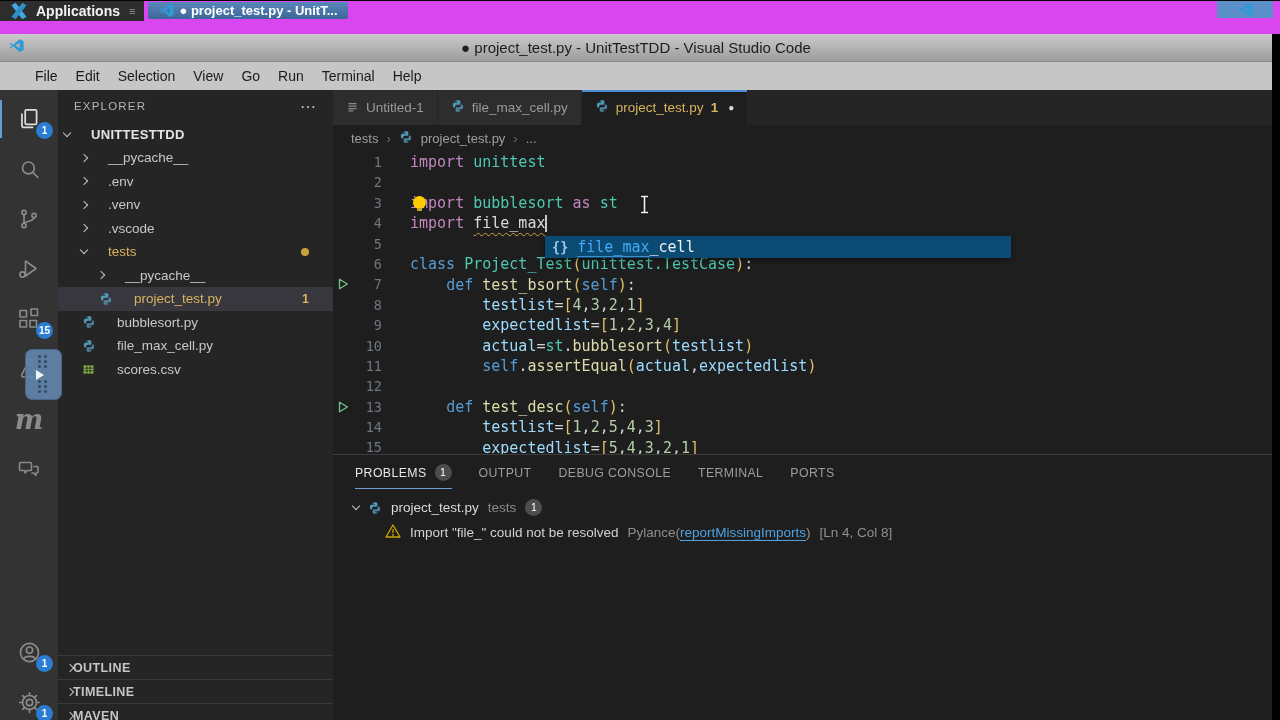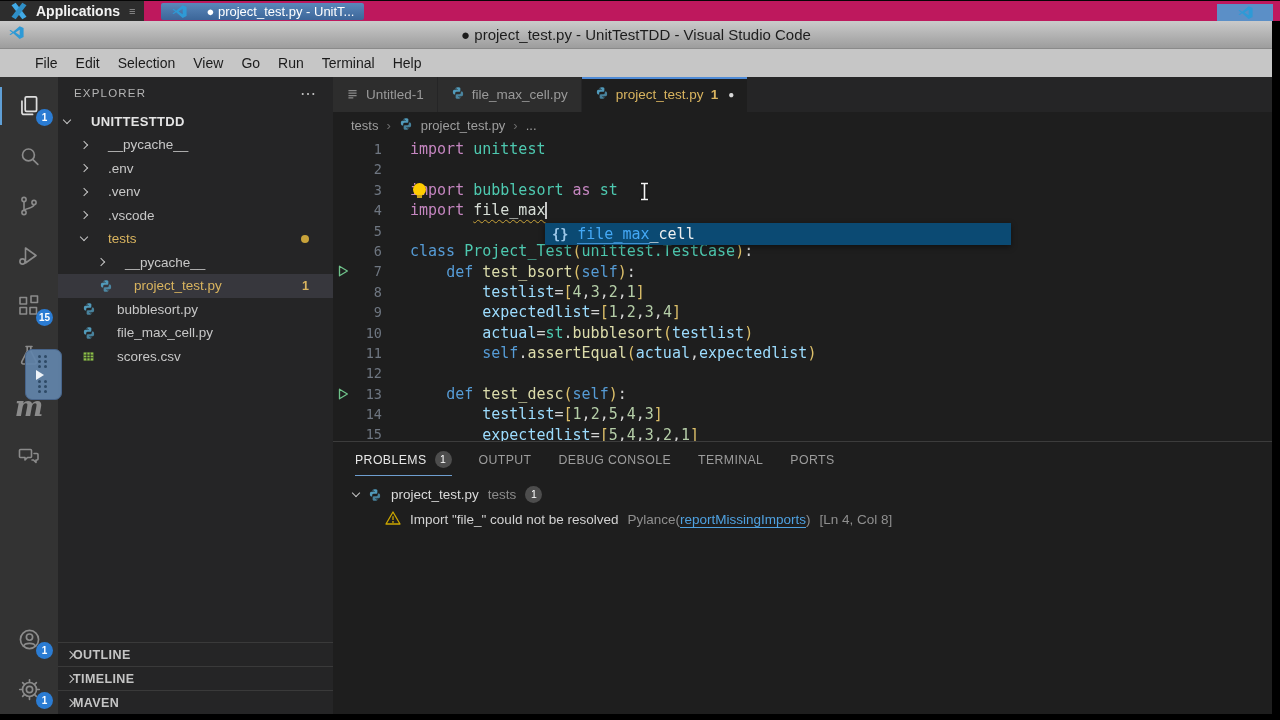--- a/index.html
+++ b/index.html
@@ -1,24 +1,24 @@
 <!DOCTYPE html>
 <html><head>
 <meta charset="utf-8">
 <style>
   *{box-sizing:border-box}
   html,body{margin:0;padding:0}
   body{width:1280px;height:720px;background:#000;font-family:"Liberation Sans",sans-serif;overflow:hidden;position:relative}
 
   
-  .taskbar{width:1280px;height:21px;background:#be185d;display:flex;align-items:flex-end;border-top:1px solid #060606}
+  .taskbar{width:1280px;height:34px;background:#d946ef;display:flex;align-items:flex-start;border-top:1px solid #060606}
   .apps-btn{display:flex;align-items:center;gap:7px;padding:0 9px;background:#2d2d2d;color:#f2f2f2;font-weight:bold;font-size:14px}
   .apps-btn svg{display:block}
   .apps-caret{color:#9a9a9a;font-size:11px;margin-left:2px}
-  .task-item{display:flex;align-items:center;gap:18px;margin:1px 0 1px 17px;padding:0 10px;background:linear-gradient(#5a87ba,#3c6699);color:#fff;font-weight:normal;font-size:13px;border-radius:2px;max-width:230px}
+  .task-item{display:flex;align-items:center;gap:4px;margin:1px 0 1px 4px;padding:0 10px;background:linear-gradient(#5a87ba,#3c6699);color:#fff;font-weight:bold;font-size:13px;border-radius:2px;max-width:230px}
   .task-item .lbl{white-space:nowrap;overflow:hidden;text-overflow:ellipsis}
   .tb-spacer{flex:1}
   .task-right{width:56px;margin:0;background:#5b8fc7;display:flex;align-items:center;justify-content:center}
   .tb-tail{width:7px;background:#000}
   .vsc-logo svg,.py-ico svg{display:block}
 
   
   .titlebar{width:1272px;height:28px;background:linear-gradient(#cacaca,#9d9d9d);display:flex;align-items:center;position:relative;border-bottom:1px solid #8a8a8a}
   .titlebar .vsc-logo{position:absolute;left:8px;top:3px}
   .tb-title{flex:1;text-align:center;font-size:15px;font-weight:normal;color:#1d1d1d}

